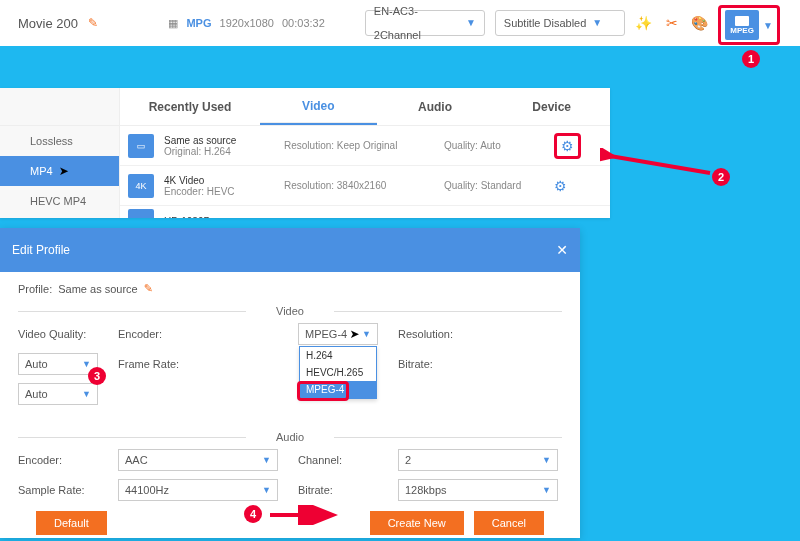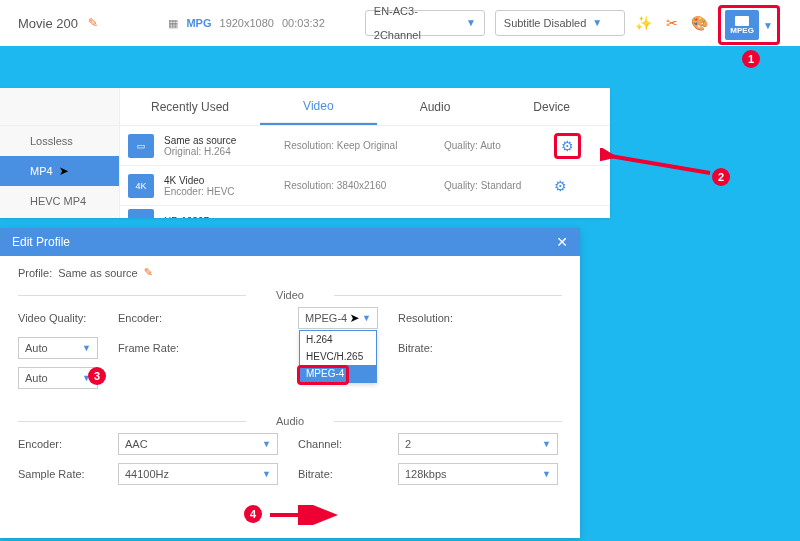--- a/index.html
+++ b/index.html
@@ -17,21 +17,21 @@
   .format-btn-wrap { position: absolute; right: 20px; top: 5px; border: 3px solid #e03; border-radius: 4px; padding: 2px 4px; display: flex; align-items: center; gap: 4px; }
   .format-badge { background: #4a90e2; color: #fff; width: 34px; height: 30px; border-radius: 2px; display: flex; flex-direction: column; align-items: center; justify-content: center; font-size: 8px; font-weight: bold; }
   .format-badge .film { width: 14px; height: 10px; background: #fff; border-radius: 1px; }
   .format-caret { color: #4a90e2; font-size: 10px; }
   .callout { position: absolute; background: #e03; color: #fff; width: 18px; height: 18px; border-radius: 50%; font-size: 11px; font-weight: bold; display: flex; align-items: center; justify-content: center; }
   
   
   .panel { background: #fff; position: absolute; left: 0; top: 88px; width: 610px; height: 130px; box-shadow: 0 1px 3px rgba(0,0,0,0.1); }
   .panel-tabs-row { display: flex; height: 38px; border-bottom: 1px solid #eee; }
   .side-col { width: 120px; background: #f8f8f8; border-right: 1px solid #eee; }
-  .tabs-right { flex: 1; display: flex; }
+  .tabs-right { flex: 1; display: flex; font-weight: bold; }
   .ptab { flex: 1; display: flex; align-items: center; justify-content: center; color: #555; font-size: 12px; cursor: pointer; }
   .ptab.active { color: #4a90e2; border-bottom: 2px solid #4a90e2; background:#fff; box-shadow: 0 -1px 0 #eee inset; }
   .ptab:first-child { flex: 1.2; }
   .panel-body { display: flex; height: 92px; }
   .sidebar { width: 120px; background: #f8f8f8; border-right: 1px solid #eee; }
   .side-item { height: 30px; padding-left: 30px; display: flex; align-items: center; color: #666; font-size: 11px; cursor: pointer; }
   .side-item.active { background: #4a90e2; color: #fff; }
   .rows { flex: 1; overflow: hidden; }
   .row { display: flex; align-items: center; height: 40px; border-bottom: 1px solid #f0f0f0; padding: 0 8px; gap: 10px; }
   .row-icon { width: 26px; height: 24px; background: #4a90e2; border-radius: 2px; display: flex; align-items: center; justify-content: center; color: #fff; font-size: 9px; flex-shrink: 0; }
@@ -44,21 +44,21 @@
   .gear-box { border: 3px solid #e03; border-radius: 4px; padding: 2px 4px; }
   .row2 { height: 30px; border-bottom: none; }
   
   
   .arrow { position: absolute; }
   .arrow1 { left: 600px; top: 148px; width: 120px; height: 30px; }
   .arrow2 { left: 260px; top: 505px; width: 80px; height: 20px; }
   
   
   .dialog { position: absolute; left: 0; top: 228px; width: 580px; height: 310px; background: #fff; box-shadow: 0 2px 8px rgba(0,0,0,0.15); }
-  .dlg-header { background: #4a90e2; color: #fff; height: 28px; display: flex; align-items: center; padding: 0 12px; font-size: 12px; justify-content: space-between; }
+  .dlg-header { background: #4a90e2; color: #fff; height: 44px; display: flex; align-items: center; padding: 0 12px; font-size: 12px; justify-content: space-between; }
   .dlg-close { color: #fff; cursor: pointer; font-size: 14px; }
   .dlg-body { padding: 10px 18px; color: #555; font-size: 11px; }
   .profile-line { display: flex; align-items: center; gap: 6px; padding-bottom: 4px; }
   .section-label { text-align: center; margin: 6px 0; color: #666; position: relative; }
   .section-label:before, .section-label:after { content: ""; position: absolute; top: 50%; width: 42%; height: 1px; background: #ddd; }
   .section-label:before { left: 0; }
   .section-label:after { right: 0; }
   .form-grid { display: grid; grid-template-columns: 80px 160px 80px 160px; gap: 8px 20px; align-items: center; }
   .radio-row { grid-column: 2 / span 3; display: flex; gap: 36px; }
   .radio-opt { display: flex; align-items: center; gap: 4px; cursor: pointer; }
@@ -227,20 +227,26 @@
       <div class="sel-box">
           <span>44100Hz</span>
           <span class="caret">▼</span>
         </div>
       <div>Bitrate:</div>
       <div class="sel-box">
           <span>128kbps</span>
           <span class="caret">▼</span>
         </div>
     </div>
+    <div class="dlg-footer">
+      <button class="btn default">Default</button>
+      <div class="spacer"></div>
+      <button class="btn">Create New</button>
+      <button class="btn">Cancel</button>
+    </div>
   </div>
 </div>
 
 <div class="callout" style="left:88px;top:367px">3</div>
 <div class="callout" style="left:244px;top:505px">4</div>
 <svg class="arrow arrow2" viewBox="0 0 80 20">
   <defs>
       <marker id="ah2" markerWidth="10" markerHeight="8" refX="8" refY="4" orient="auto">
         <path d="M0,0 L10,4 L0,8 Z" fill="#e03"></path>
       </marker>

